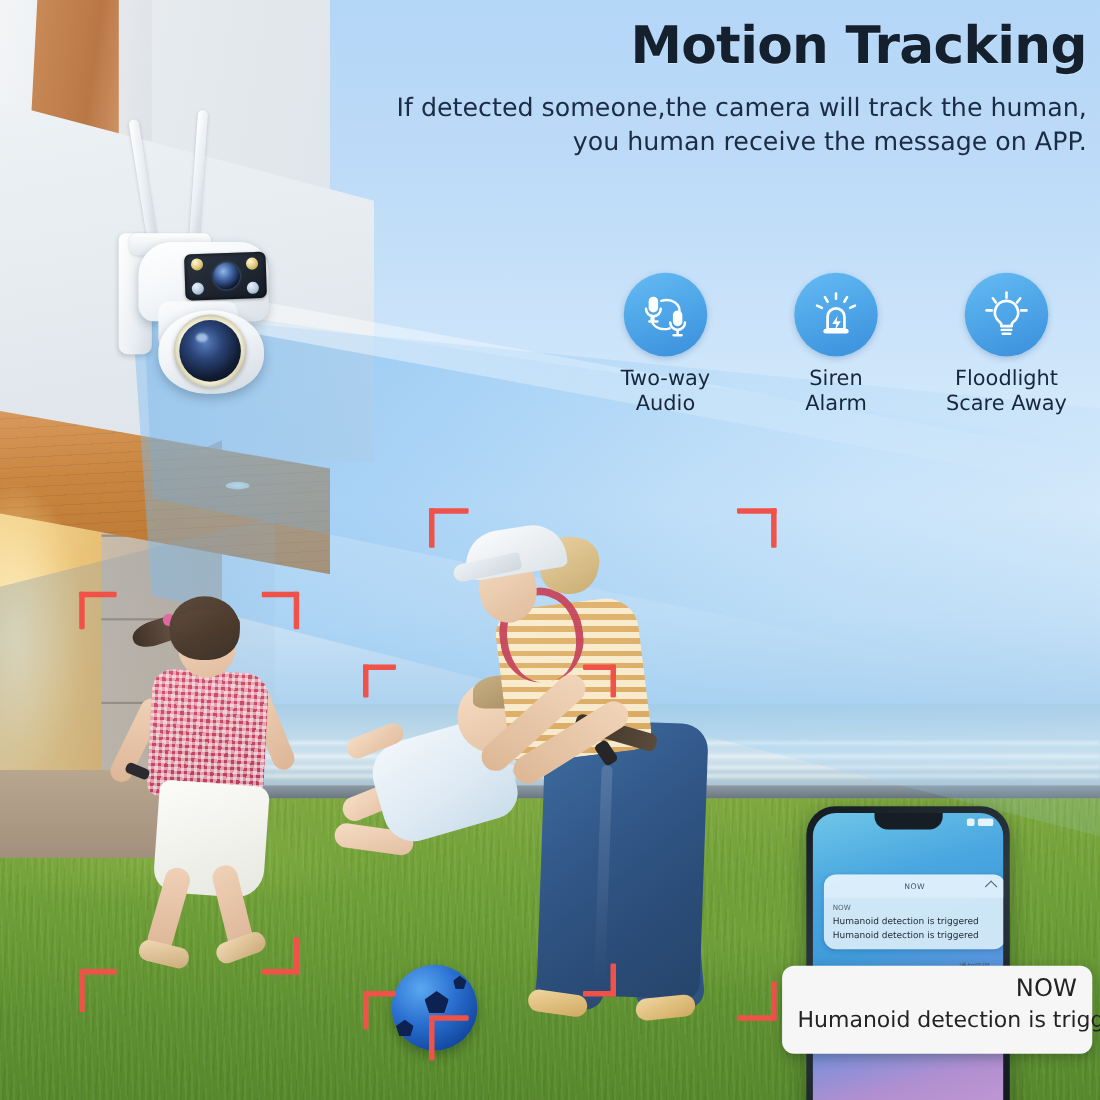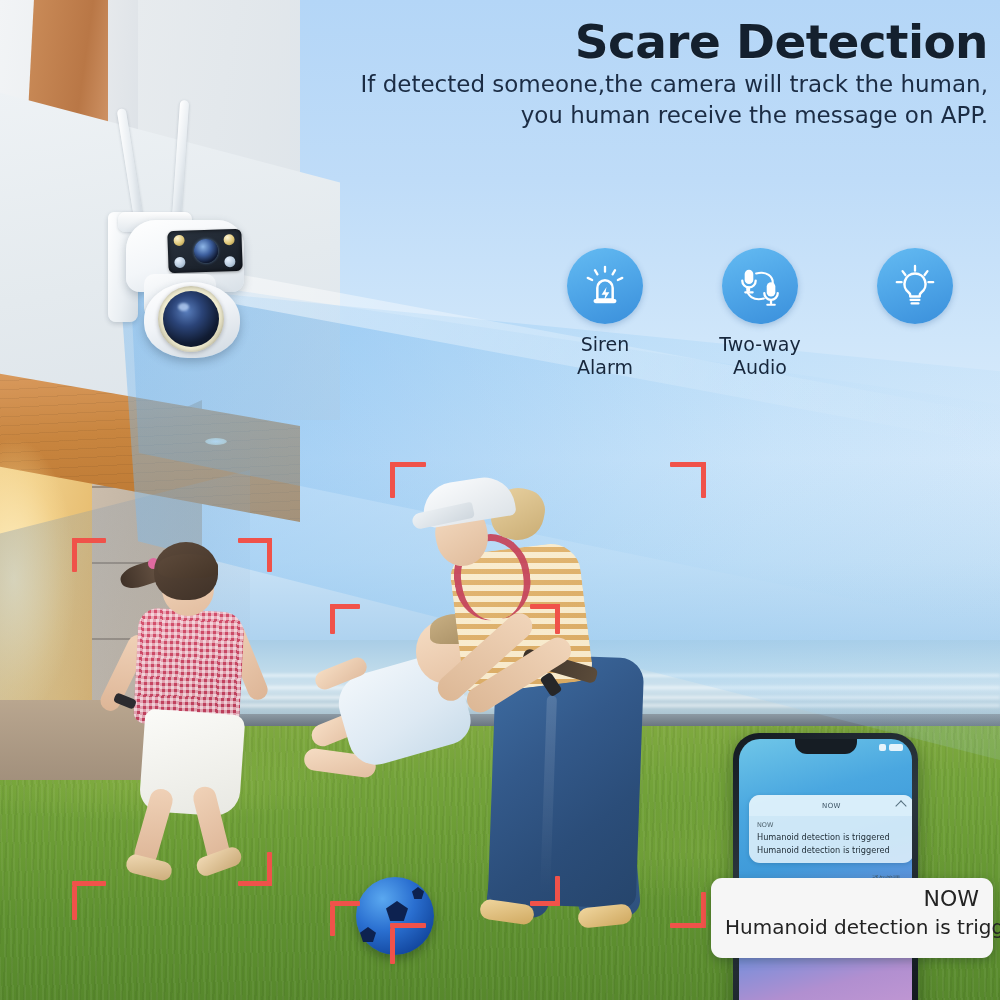--- a/index.html
+++ b/index.html
@@ -318,21 +318,21 @@
   #bracket-baby{ left:330px; top:604px; width:230px; height:302px; --len:30px; --th:5px; }
 
   
   .header{ position:absolute; left:330px; top:16px; width:658px; text-align:right; }
   .title{
     font-size:47px; line-height:1.12; font-weight:700; letter-spacing:-.6px;
     color:#14202e; font-family:"DejaVu Sans", sans-serif;
     text-shadow:0 1px 0 rgba(255,255,255,.3);
   }
   .subtitle{
-    font-size:23px; line-height:1.38; color:#1b2c44;
+    margin-top:14px; font-size:23px; line-height:1.38; color:#1b2c44;
     font-family:"DejaVu Sans", sans-serif; font-weight:400;
   }
 
   
   .features{
     position:absolute; left:540px; top:248px; width:440px;
     display:flex; justify-content:space-between;
   }
   .feature{ width:130px; text-align:center; }
   .f-circle{
@@ -539,50 +539,29 @@
     <div class="cam-ball"></div>
     <div class="cam-ring">
       <div class="glint"></div>
     </div>
   </div>
 
 </div>
 
 <div class="header">
   <div class="title">
-    <div>Scare Detection</div>
+    <div>Motion Tracking</div>
   </div>
   <div class="subtitle">
     <div>If detected someone,the camera will track the human,</div>
     <div>you human receive the message on APP.</div>
   </div>
 </div>
 
 <div class="features">
-
-  <div class="feature">
-    <div class="f-circle">
-      <svg width="46" height="46" viewBox="0 0 48 48" aria-hidden="true">
-        <g stroke="#fff" stroke-width="2.4" stroke-linecap="round" fill="none">
-          <path d="M24 4v5"></path>
-          <path d="M13.5 7.5l2.6 4.3"></path>
-          <path d="M34.5 7.5l-2.6 4.3"></path>
-          <path d="M6 15.5l4.6 2.2"></path>
-          <path d="M42 15.5l-4.6 2.2"></path>
-        </g>
-        <path d="M16 38V26a8 8 0 0 1 16 0v12z" fill="none" stroke="#fff" stroke-width="2.6" stroke-linejoin="round"></path>
-        <rect x="12" y="37.5" width="24" height="4.4" rx="2.2" fill="#fff"></rect>
-        <path d="M25.6 25l-5.2 8h4l-1.4 6 5.6-8.6h-4z" fill="#fff"></path>
-      </svg>
-    </div>
-    <div class="f-label">
-      <div>Siren</div>
-      <div>Alarm</div>
-    </div>
-  </div>
 
   <div class="feature">
     <div class="f-circle">
       <svg width="46" height="46" viewBox="0 0 48 48" aria-hidden="true">
         <g fill="#ffffff">
           <rect x="8" y="7" width="9" height="15" rx="4.5"></rect>
           <path d="M5.5 18.5a7 7 0 0 0 14 0" fill="none" stroke="#fff" stroke-width="2.4" stroke-linecap="round"></path>
           <rect x="11.3" y="25" width="2.4" height="5" rx="1"></rect>
           <rect x="7.5" y="29.4" width="10" height="2.3" rx="1.1"></rect>
           <rect x="31" y="20" width="9" height="15" rx="4.5"></rect>
@@ -597,33 +576,58 @@
     <div class="f-label">
       <div>Two-way</div>
       <div>Audio</div>
     </div>
   </div>
 
   <div class="feature">
     <div class="f-circle">
       <svg width="46" height="46" viewBox="0 0 48 48" aria-hidden="true">
         <g stroke="#fff" stroke-width="2.4" stroke-linecap="round" fill="none">
+          <path d="M24 4v5"></path>
+          <path d="M13.5 7.5l2.6 4.3"></path>
+          <path d="M34.5 7.5l-2.6 4.3"></path>
+          <path d="M6 15.5l4.6 2.2"></path>
+          <path d="M42 15.5l-4.6 2.2"></path>
+        </g>
+        <path d="M16 38V26a8 8 0 0 1 16 0v12z" fill="none" stroke="#fff" stroke-width="2.6" stroke-linejoin="round"></path>
+        <rect x="12" y="37.5" width="24" height="4.4" rx="2.2" fill="#fff"></rect>
+        <path d="M25.6 25l-5.2 8h4l-1.4 6 5.6-8.6h-4z" fill="#fff"></path>
+      </svg>
+    </div>
+    <div class="f-label">
+      <div>Siren</div>
+      <div>Alarm</div>
+    </div>
+  </div>
+
+  <div class="feature">
+    <div class="f-circle">
+      <svg width="46" height="46" viewBox="0 0 48 48" aria-hidden="true">
+        <g stroke="#fff" stroke-width="2.4" stroke-linecap="round" fill="none">
           <path d="M24 3v5"></path>
           <path d="M11 8.5l3 4"></path>
           <path d="M37 8.5l-3 4"></path>
           <path d="M5 20h5"></path>
           <path d="M43 20h-5"></path>
         </g>
         <path d="M24 11a11 11 0 0 0-6.6 19.8c1.1.9 1.7 2 1.7 3.2v1h9.8v-1c0-1.2.6-2.3 1.7-3.2A11 11 0 0 0 24 11z" fill="none" stroke="#fff" stroke-width="2.6" stroke-linejoin="round"></path>
         <g stroke="#fff" stroke-width="2.3" stroke-linecap="round">
           <path d="M19.4 38.5h9.2"></path>
           <path d="M20.4 42.2h7.2"></path>
         </g>
       </svg>
     </div>
+    <div class="f-label">
+      <div>Floodlight</div>
+      <div>Scare Away</div>
+    </div>
   </div>
 
 </div>
 
 <div class="phone">
   <div class="phone-screen">
     <div class="phone-notch"></div>
     <div class="status-icons">
       <span class="s-wifi"></span>
       <span class="s-batt"></span>

